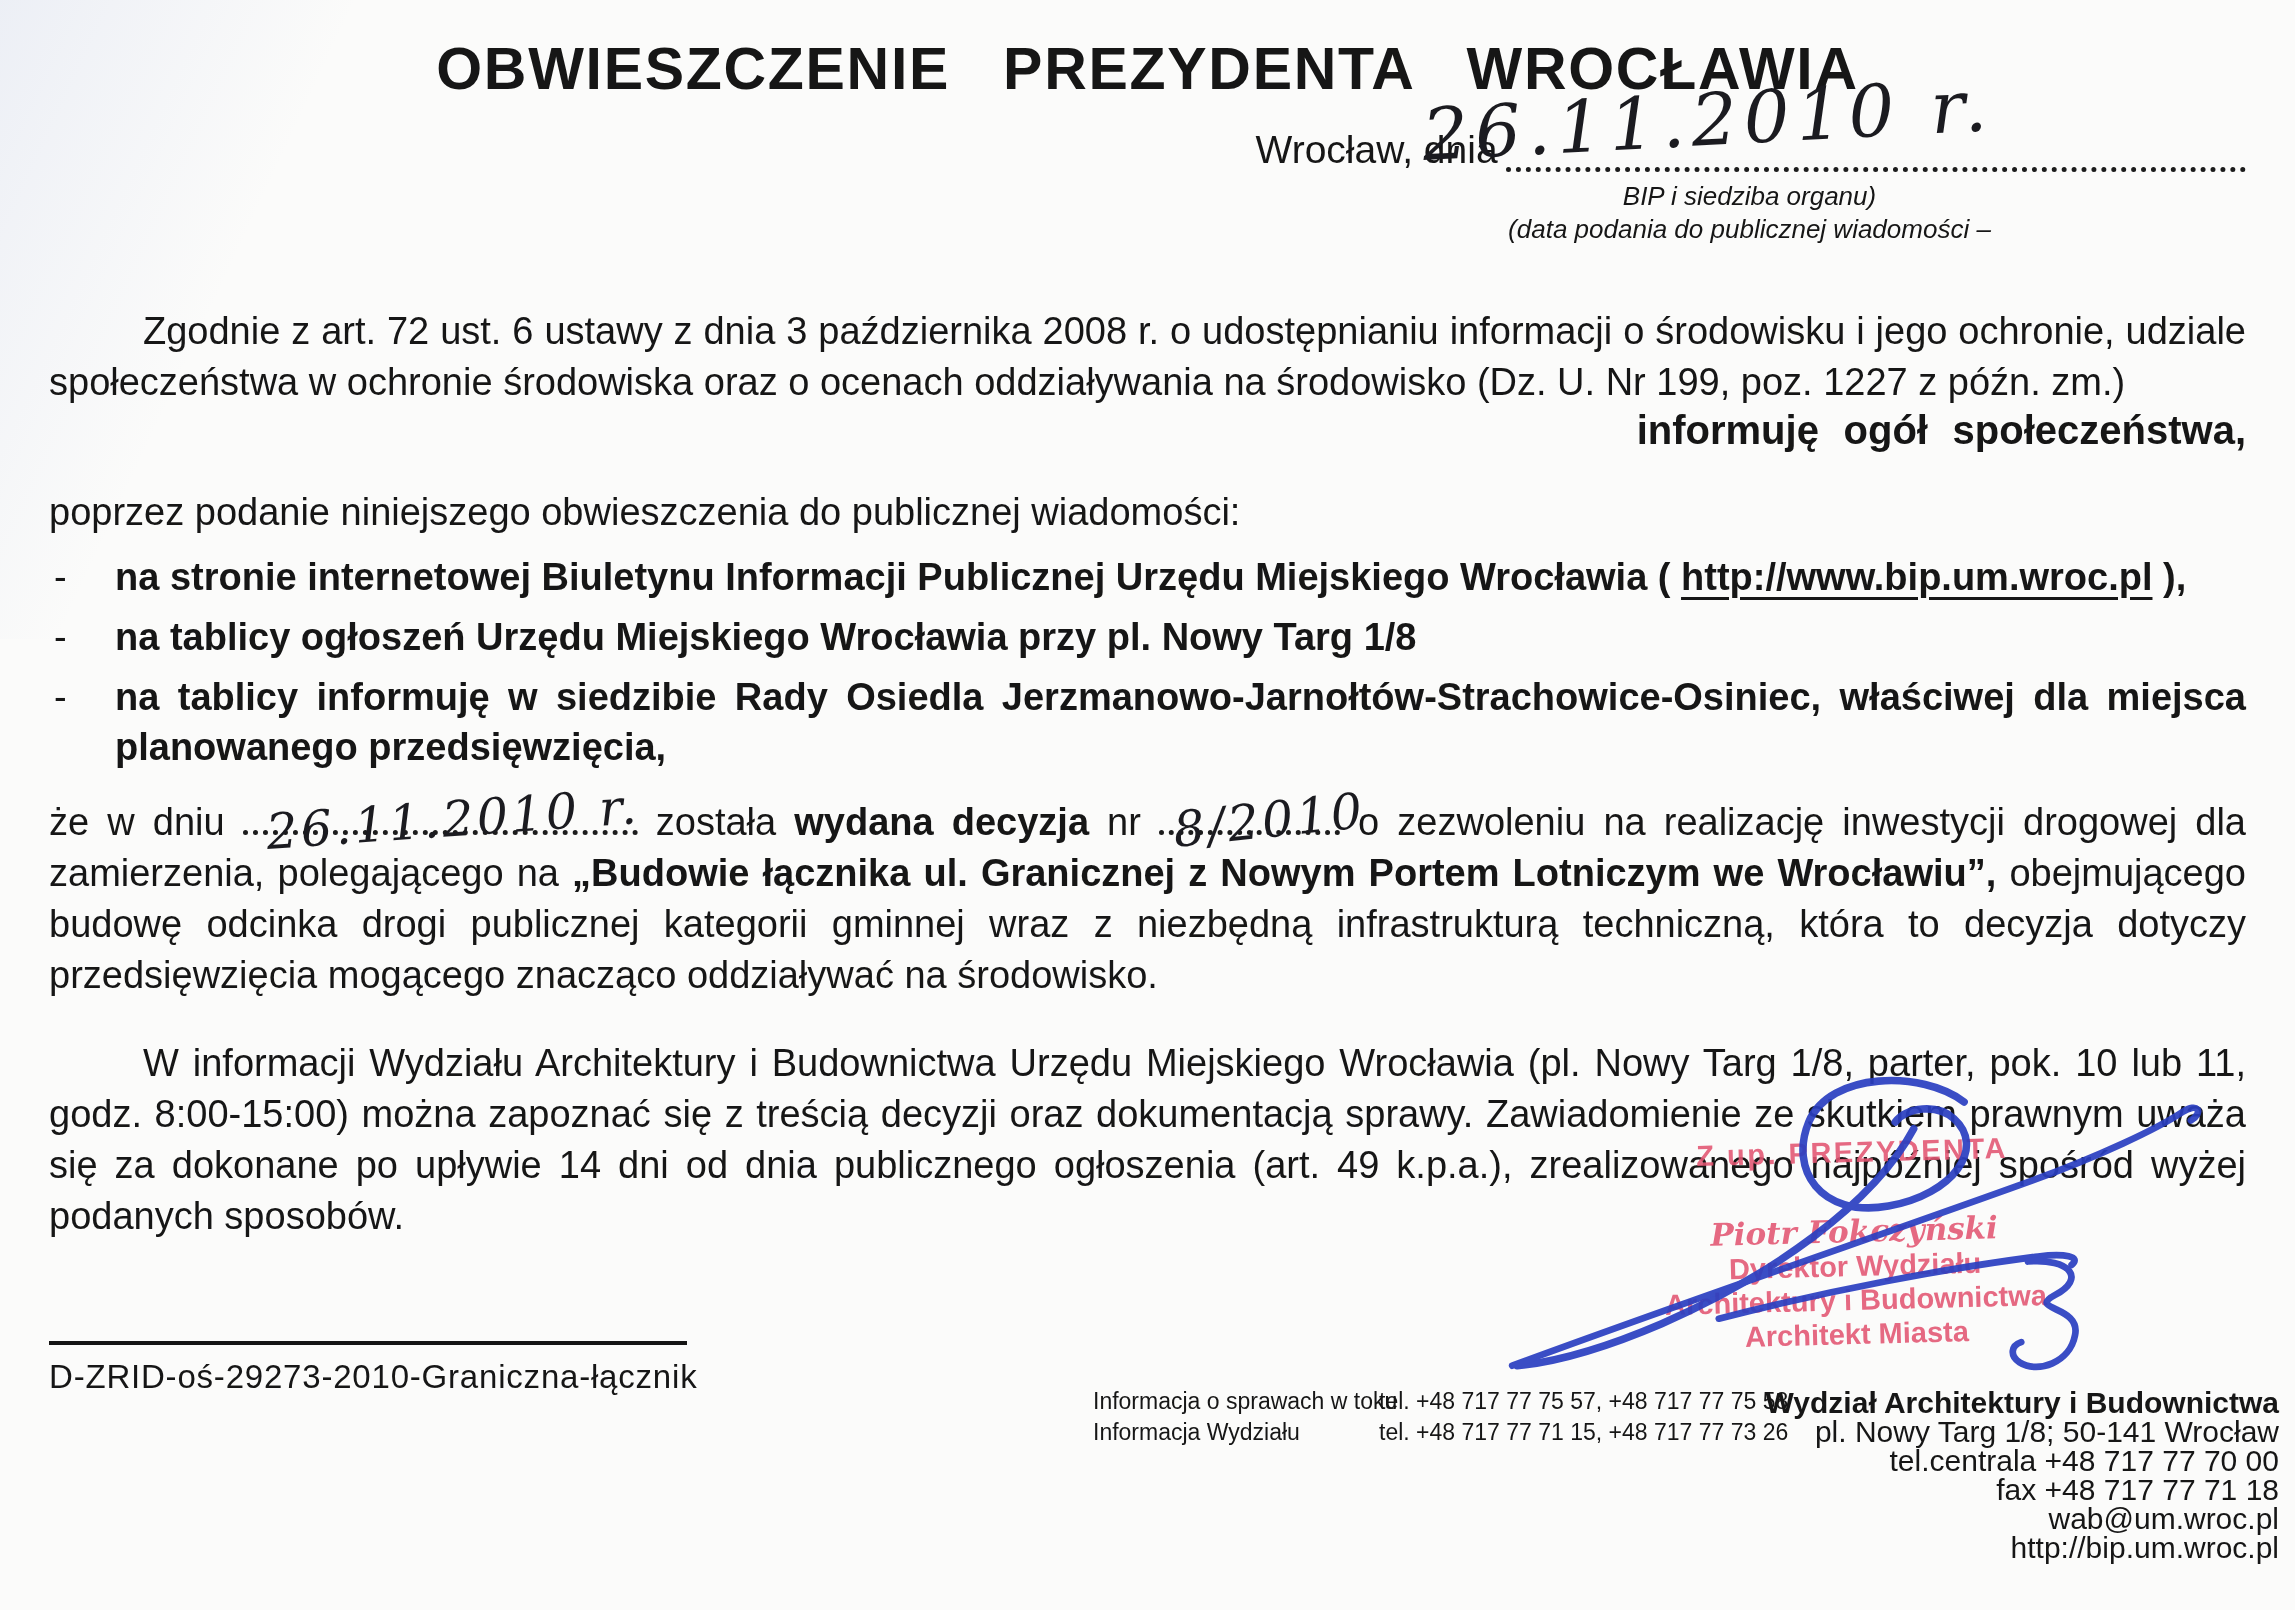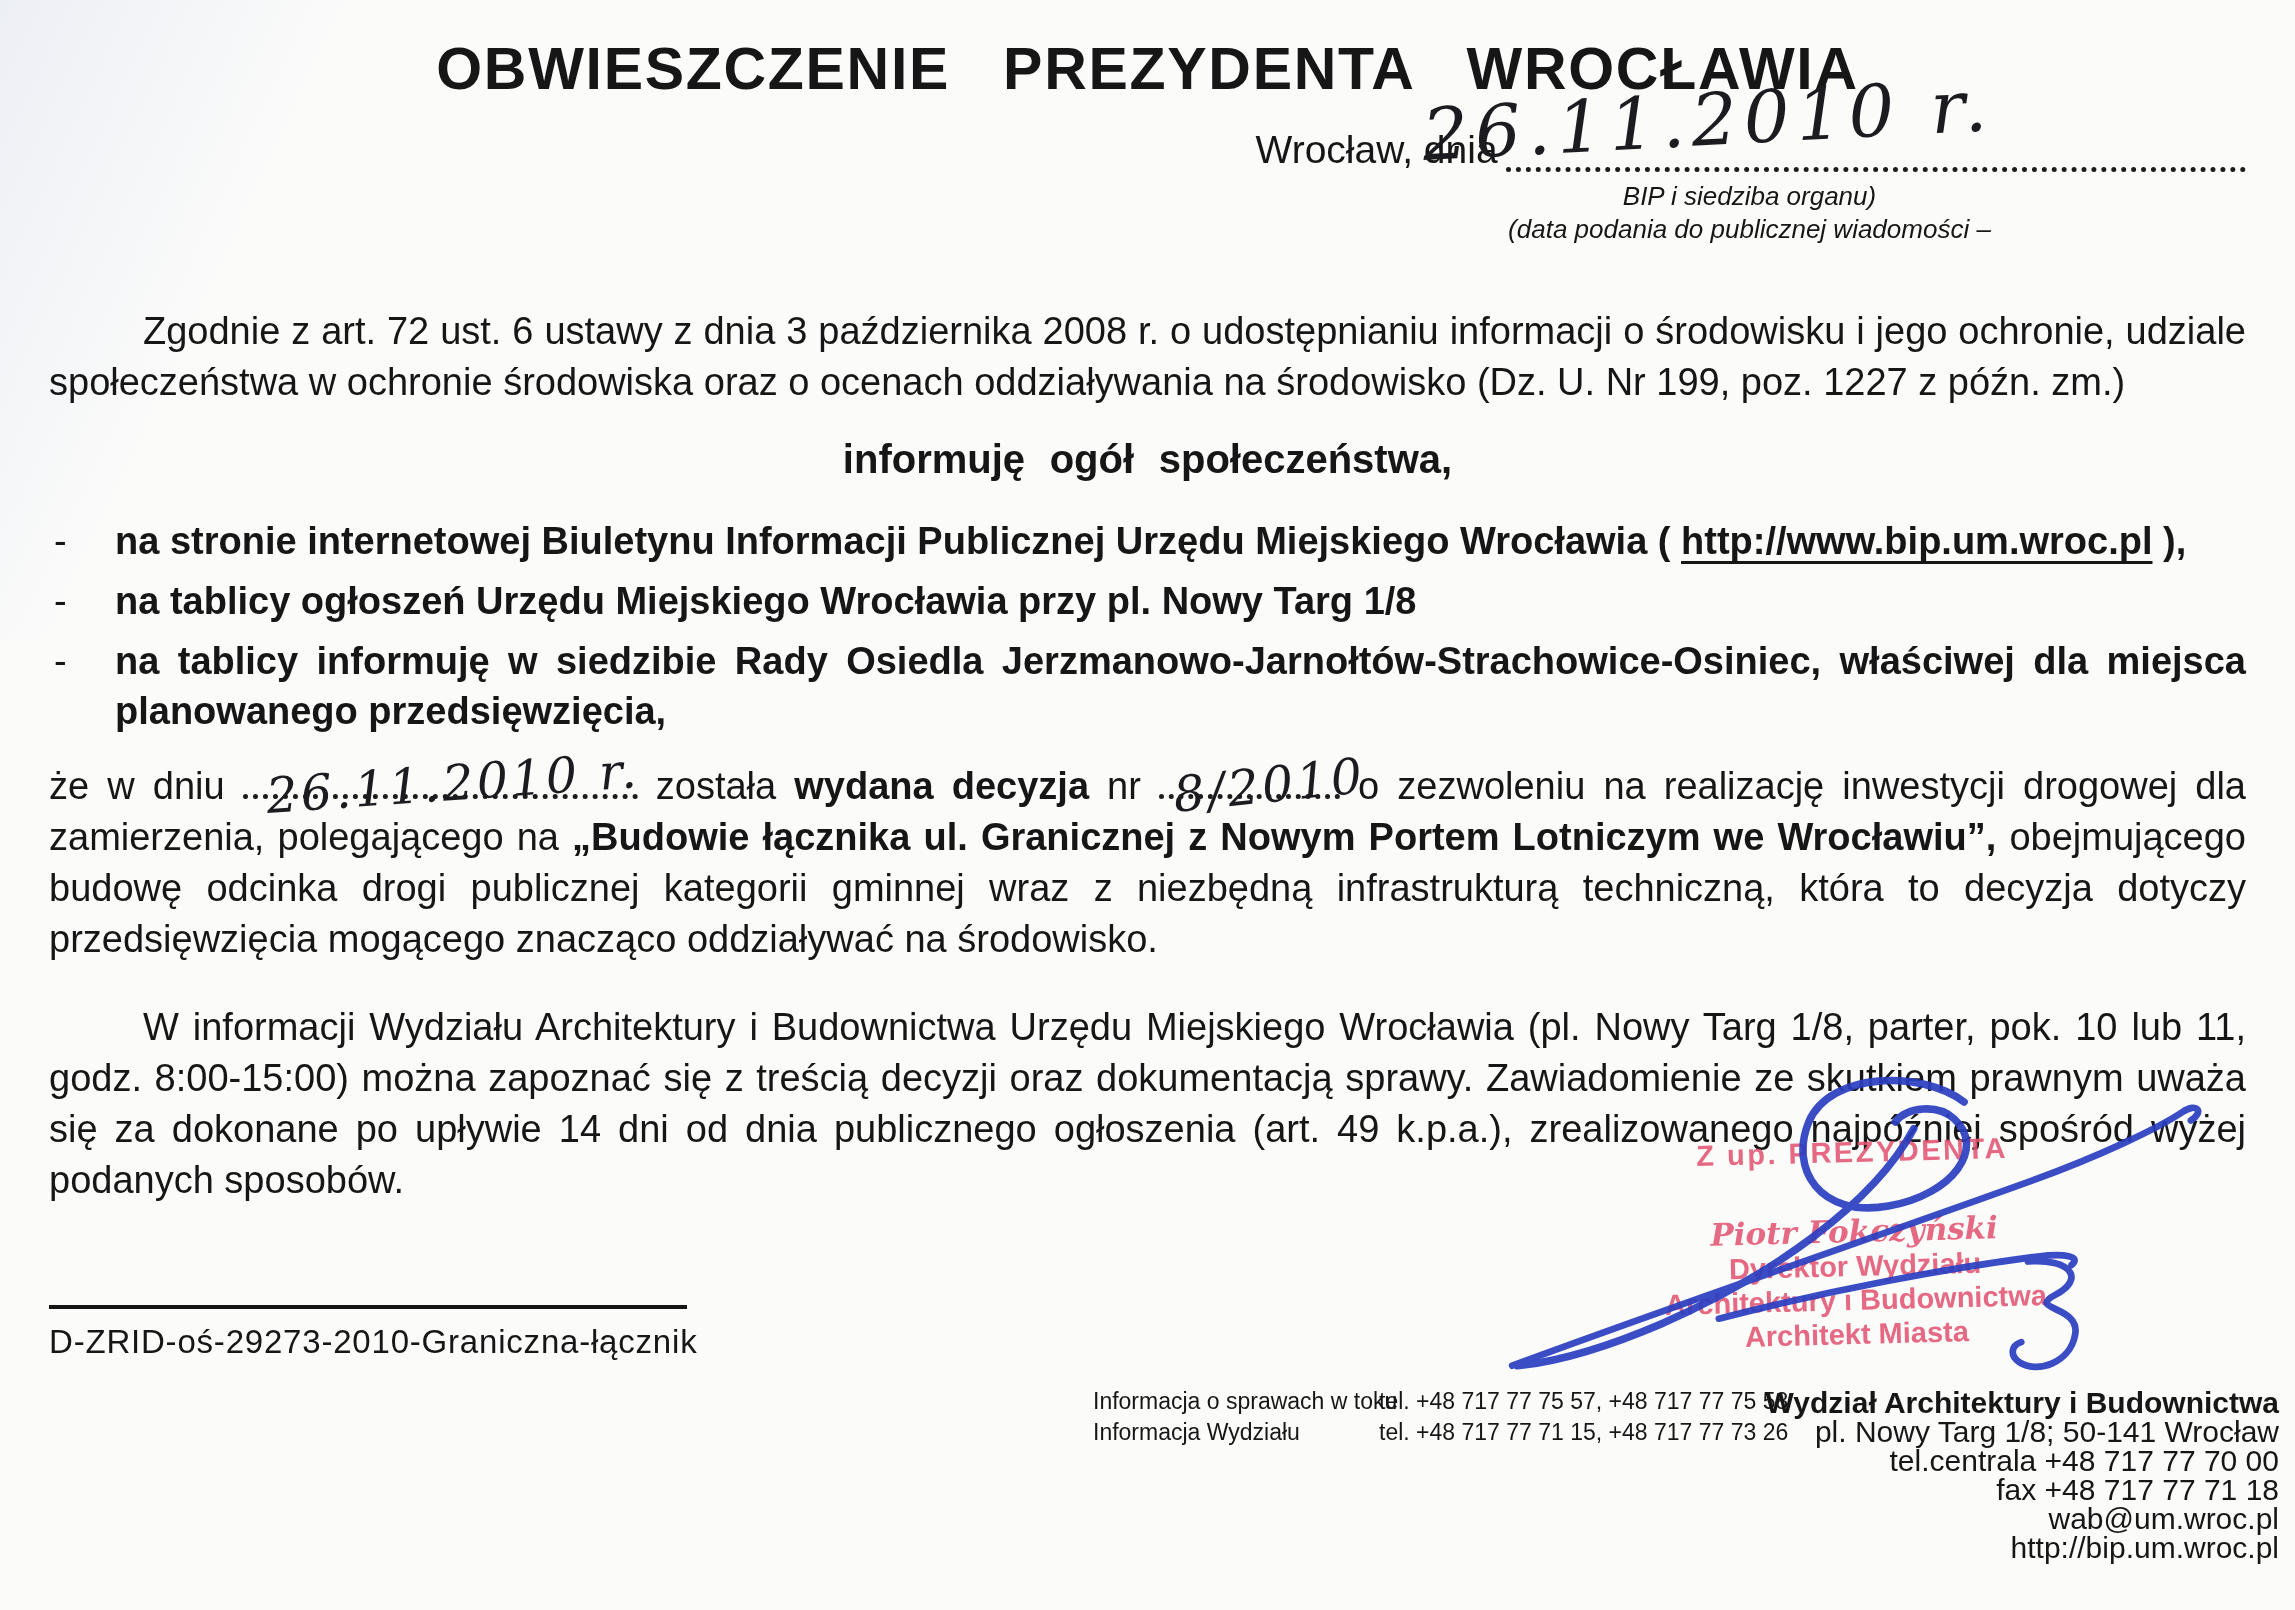--- a/index.html
+++ b/index.html
@@ -41,22 +41,22 @@
   }
   .date-caption .inner{
     width:707px;margin-right:143px;text-align:center;
     font-style:italic;font-size:26px;line-height:33px;
   }
   
   .para{font-size:38px;line-height:51px;text-align:justify;}
   .indent{text-indent:94px;}
   .legal{margin-top:60px;}
   .inform{
-    text-align:center;font-weight:bold;font-size:40px;
-    word-spacing:13.5px;margin-top:29px;margin-bottom:34px;
+    text-align:right;font-weight:bold;font-size:40px;
+    word-spacing:13.5px;margin-bottom:34px;
   }
   .intro{margin-top:0;margin-bottom:13.5px;text-align:left;}
   .blist{margin-top:6.7px;}
   .bitem{display:flex;font-size:38px;line-height:50px;margin-bottom:10px;}
   .bitem .dash{width:61px;flex:none;padding-left:5px;}
   .bitem .btext{flex:1;text-align:justify;font-weight:bold;}
   .url{text-decoration:underline;text-decoration-thickness:2.5px;text-underline-offset:6.7px;}
   b.seg{font-weight:bold;}
   
   .hw-wrap{position:relative;display:inline-block;vertical-align:baseline;}
@@ -117,20 +117,21 @@
       <div class="inner">
         <div>BIP i siedziba organu)</div>
         <div>(data podania do publicznej wiadomości –</div>
       </div>
     </div>
 
     <div class="para indent legal">Zgodnie z art. 72 ust. 6 ustawy z dnia 3 października 2008 r. o udostępnianiu informacji o środowisku i jego ochronie, udziale społeczeństwa w ochronie środowiska oraz o ocenach oddziaływania na środowisko (Dz. U. Nr 199, poz. 1227 z późn. zm.)</div>
 
     <div class="inform">informuję ogół społeczeństwa,</div>
 
+    <div class="para intro">poprzez podanie niniejszego obwieszczenia do publicznej wiadomości:</div>
 
     <div class="blist">
       <div class="bitem">
         <span class="dash">-</span>
         <span class="btext"><span>na stronie internetowej Biuletynu Informacji Publicznej Urzędu Miejskiego Wrocławia ( </span><span class="url">http://www.bip.um.wroc.pl</span><span> ),</span></span>
       </div>
       <div class="bitem">
         <span class="dash">-</span>
         <span class="btext">na tablicy ogłoszeń Urzędu Miejskiego Wrocławia przy pl. Nowy Targ 1/8</span>
       </div>

